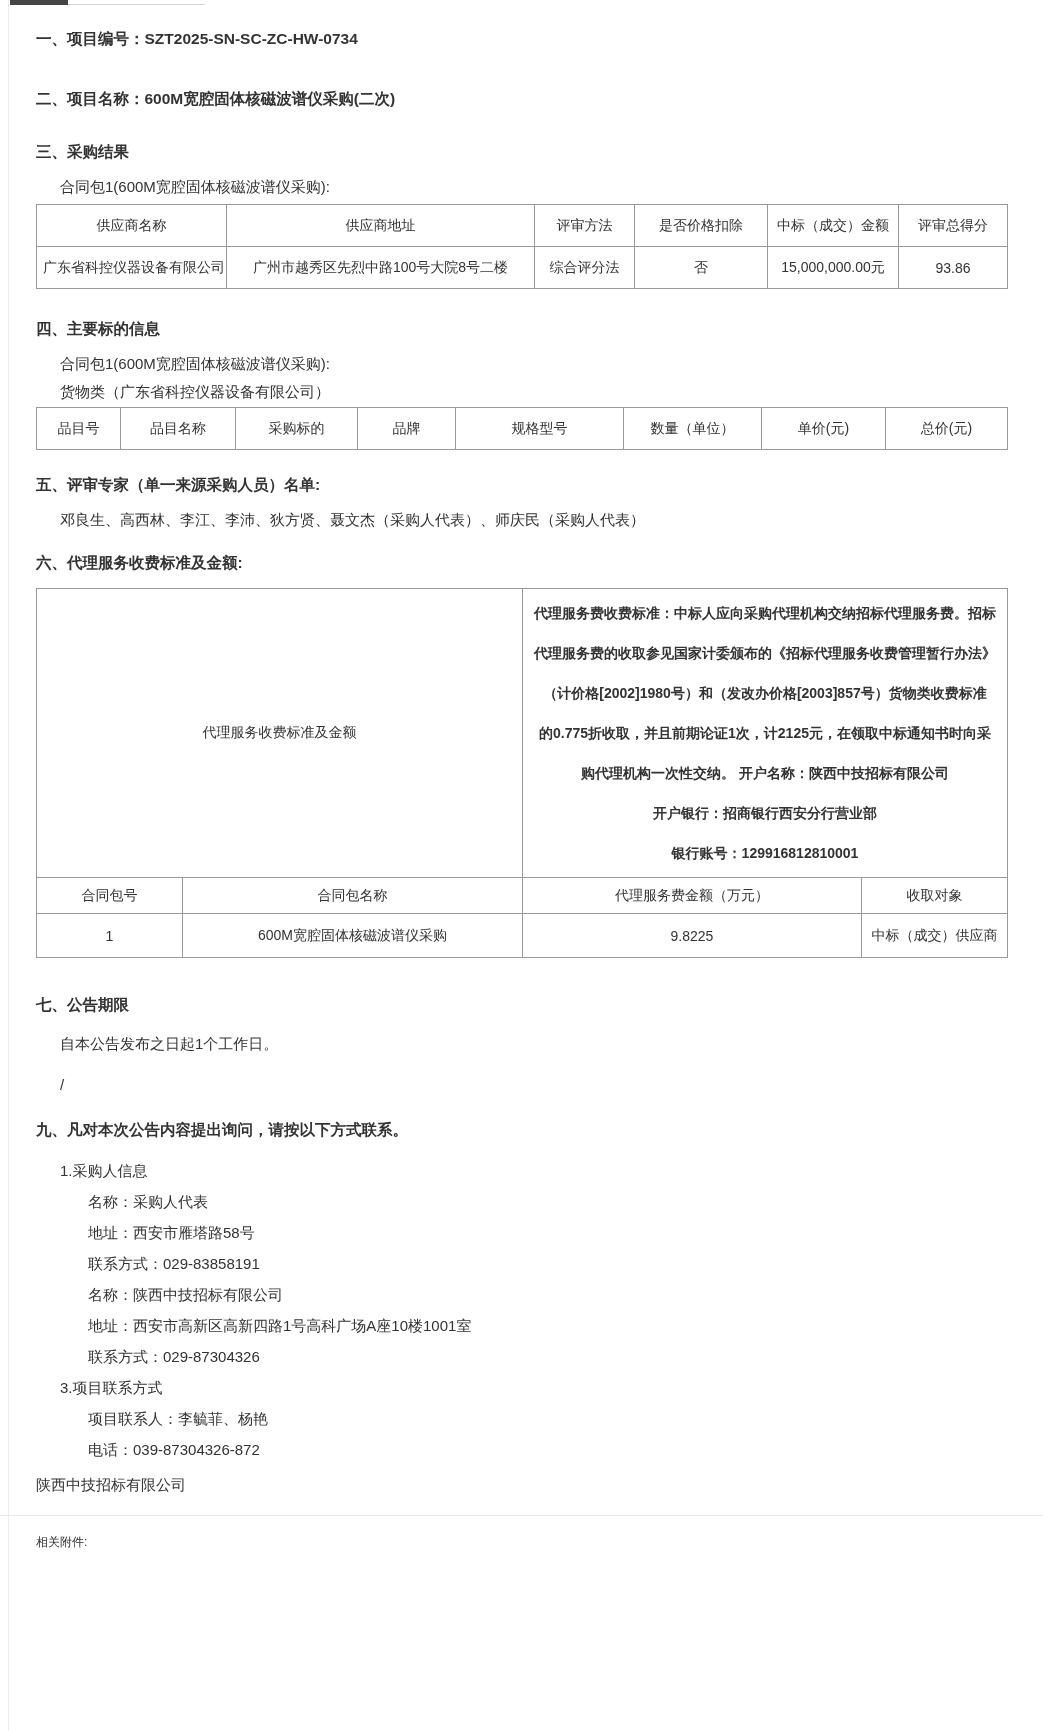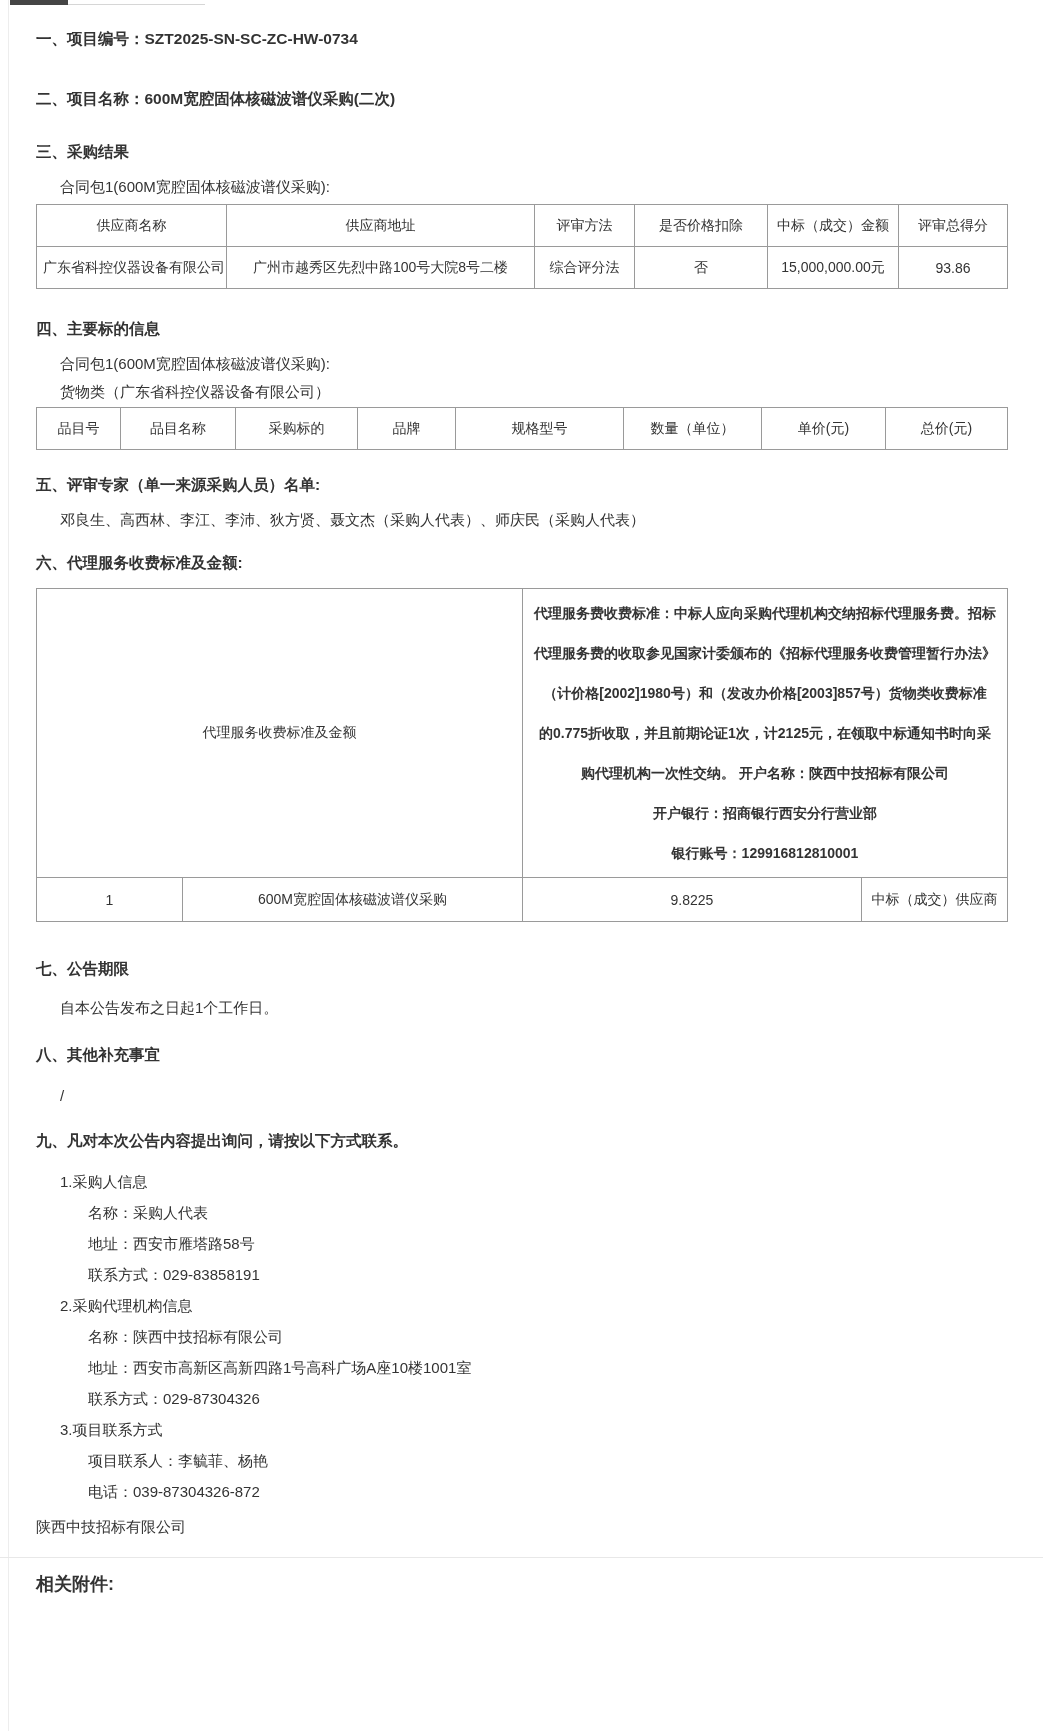--- a/index.html
+++ b/index.html
@@ -24,21 +24,21 @@
   }
   .t1 th,.t2 th{font-weight:bold;}
   .t1 td,.t1 th,.t2 td,.t2 th{white-space:nowrap;}
   .t2 .wrap{white-space:normal;line-height:24px;}
   .num-r{text-align:right;padding-right:10px;}
   .fee-label{font-size:14px;}
   .fee-cell{padding:10px 12px;}
   .fee-cell .fline{line-height:40px;font-weight:bold;text-align:center;font-size:14px;}
   .sub-left{text-align:left;padding-left:8px;white-space:nowrap;}
   .divider{height:1px;background:#e8e8e8;margin:20px -36px 0 -36px;}
-  .attach{font-weight:bold;font-size:18px;line-height:21px;}
+  .attach{font-weight:normal;font-size:12px;line-height:21px;}
 </style>
 </head>
 <body>
 
 <div class="left-edge"></div>
 <div class="top-dark"></div>
 <div class="top-light"></div>
 
 <div class="doc">
 
@@ -127,43 +127,47 @@
       <td colspan="2" class="fee-cell">
         <div class="fline">代理服务费收费标准：中标人应向采购代理机构交纳招标代理服务费。招标</div>
         <div class="fline">代理服务费的收取参见国家计委颁布的《招标代理服务收费管理暂行办法》</div>
         <div class="fline">（计价格[2002]1980号）和（发改办价格[2003]857号）货物类收费标准</div>
         <div class="fline">的0.775折收取，并且前期论证1次，计2125元，在领取中标通知书时向采</div>
         <div class="fline">购代理机构一次性交纳。 开户名称：陕西中技招标有限公司</div>
         <div class="fline">开户银行：招商银行西安分行营业部</div>
         <div class="fline">银行账号：129916812810001</div>
       </td>
     </tr>
+    <tr style="height:36px">
+      <td>合同包号</td>
+      <td>合同包名称</td>
+      <td>代理服务费金额（万元）</td>
+      <td>收取对象</td>
+    </tr>
     <tr style="height:44px">
       <td>1</td>
       <td>600M宽腔固体核磁波谱仪采购</td>
       <td>9.8225</td>
       <td class="sub-left">中标（成交）供应商</td>
     </tr>
   </tbody>
     </table>
 
   <div class="sec" style="margin-top:36px">七、公告期限</div>
   <div class="line ind1" style="margin-top:18px">自本公告发布之日起1个工作日。</div>
 
-  <div class="sec" style="margin-top:26px">八、其他补充事宜</div>
   <div class="line ind1" style="margin-top:20px">/</div>
 
   <div class="sec" style="margin-top:24px">九、凡对本次公告内容提出询问，请按以下方式联系。</div>
 
   <div class="line ind1" style="margin-top:20px">1.采购人信息</div>
   <div class="line ind2" style="margin-top:10px">名称：采购人代表</div>
   <div class="line ind2" style="margin-top:10px">地址：西安市雁塔路58号</div>
   <div class="line ind2" style="margin-top:10px">联系方式：029-83858191</div>
 
-  <div class="line ind1" style="margin-top:10px">2.采购代理机构信息</div>
   <div class="line ind2" style="margin-top:10px">名称：陕西中技招标有限公司</div>
   <div class="line ind2" style="margin-top:10px">地址：西安市高新区高新四路1号高科广场A座10楼1001室</div>
   <div class="line ind2" style="margin-top:10px">联系方式：029-87304326</div>
 
   <div class="line ind1" style="margin-top:10px">3.项目联系方式</div>
   <div class="line ind2" style="margin-top:10px">项目联系人：李毓菲、杨艳</div>
   <div class="line ind2" style="margin-top:10px">电话：039-87304326-872</div>
 
   <div class="line right" style="margin-top:14px">陕西中技招标有限公司</div>
 

